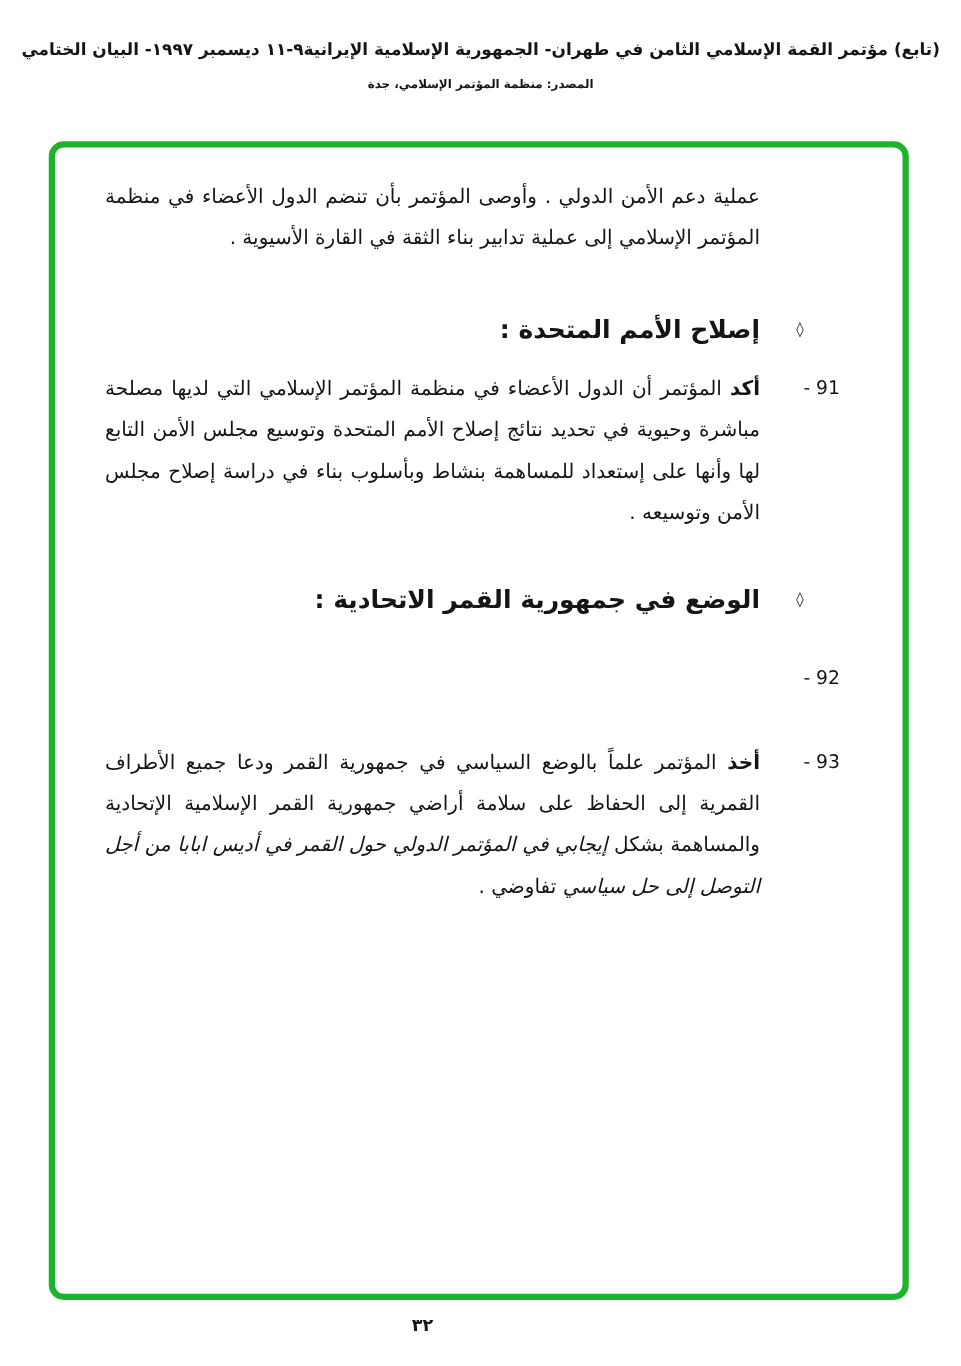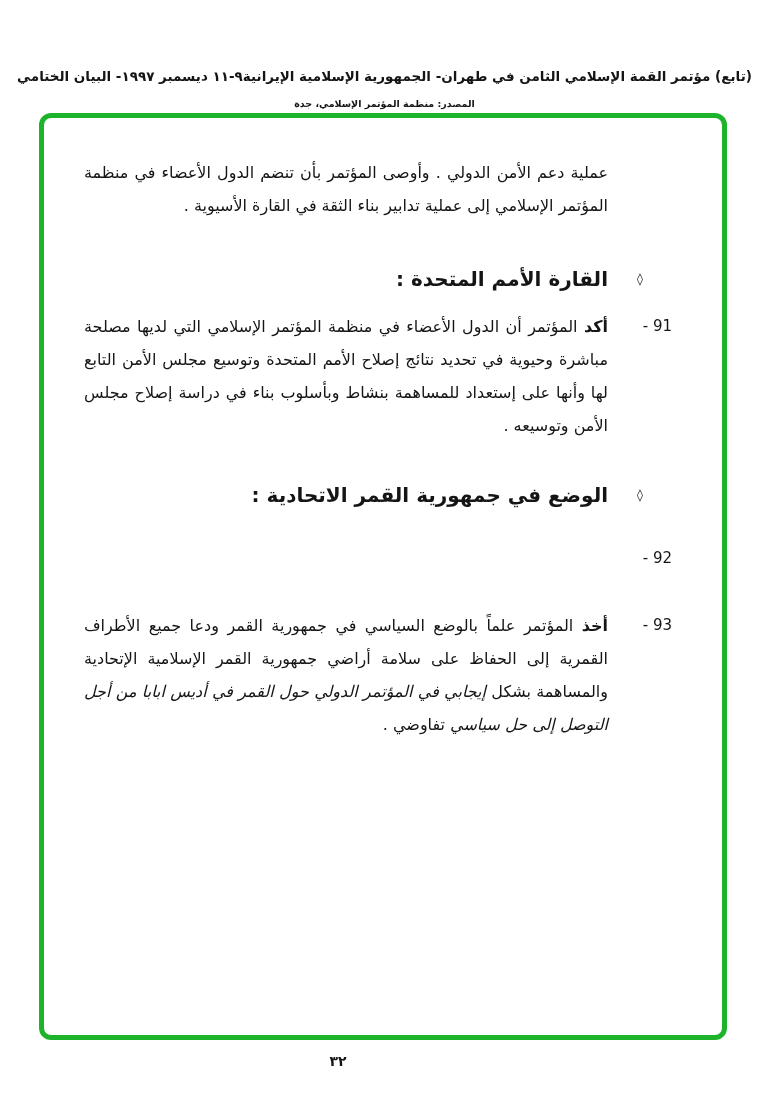--- a/index.html
+++ b/index.html
@@ -1,26 +1,26 @@
 <!DOCTYPE html>
 <html lang="ar"><head>
 <meta charset="utf-8">
 <style>
   html,body{margin:0;padding:0;}
   body{
     width:769px;height:1093px;background:#ffffff;position:relative;
     font-family:"DejaVu Sans",sans-serif;color:#151515;overflow:hidden;
   }
-  .header{direction:rtl;text-align:center;padding-top:66px;}
+  .header{direction:rtl;text-align:center;padding-top:30px;}
   .header .title{font-weight:bold;font-size:13.5px;line-height:1.6;}
   .header .source{font-weight:bold;font-size:9.5px;margin-top:10px;}
   .green-box{
     position:absolute;left:39px;top:113px;width:688px;height:927px;
     box-sizing:border-box;border:5px solid #1db32b;border-radius:12px;
-    direction:rtl;padding:24px 50px 0 40px;
+    direction:rtl;padding:8px 50px 0 40px;
   }
   .para{display:flex;font-size:16px;line-height:33px;}
   .para .num{
     flex:none;width:64px;direction:ltr;text-align:right;
     padding-left:6px;box-sizing:border-box;font-size:15px;
   }
   .para .ptext{flex:1;text-align:justify;}
   .para .lead{font-weight:bold;}
   .para .it{font-style:italic;}
   .heading{display:flex;align-items:center;font-weight:bold;font-size:20px;line-height:34px;}
@@ -48,21 +48,21 @@
   <div class="para mt14">
     <div class="num"></div>
     <div class="ptext">عملية دعم الأمن الدولي . وأوصى المؤتمر بأن تنضم الدول الأعضاء في منظمة المؤتمر الإسلامي إلى عملية تدابير بناء الثقة في القارة الأسيوية .</div>
   </div>
 
   <div class="para mt14">
   </div>
 
   <div class="heading mt26">
     <span class="bullet">◊</span>
-    <span class="htext">القارة الأمم المتحدة :</span>
+    <span class="htext">إصلاح الأمم المتحدة :</span>
   </div>
 
   <div class="para mt14">
     <div class="num">- 91</div>
     <div class="ptext"><span class="lead">أكد</span><span> المؤتمر أن الدول الأعضاء في منظمة المؤتمر الإسلامي التي لديها مصلحة مباشرة وحيوية في تحديد نتائج إصلاح الأمم المتحدة وتوسيع مجلس الأمن التابع لها وأنها على إستعداد للمساهمة بنشاط وبأسلوب بناء في دراسة إصلاح مجلس الأمن وتوسيعه .</span></div>
   </div>
 
   <div class="heading mt36">
     <span class="bullet">◊</span>
     <span class="htext">الوضع في جمهورية القمر الاتحادية :</span>

